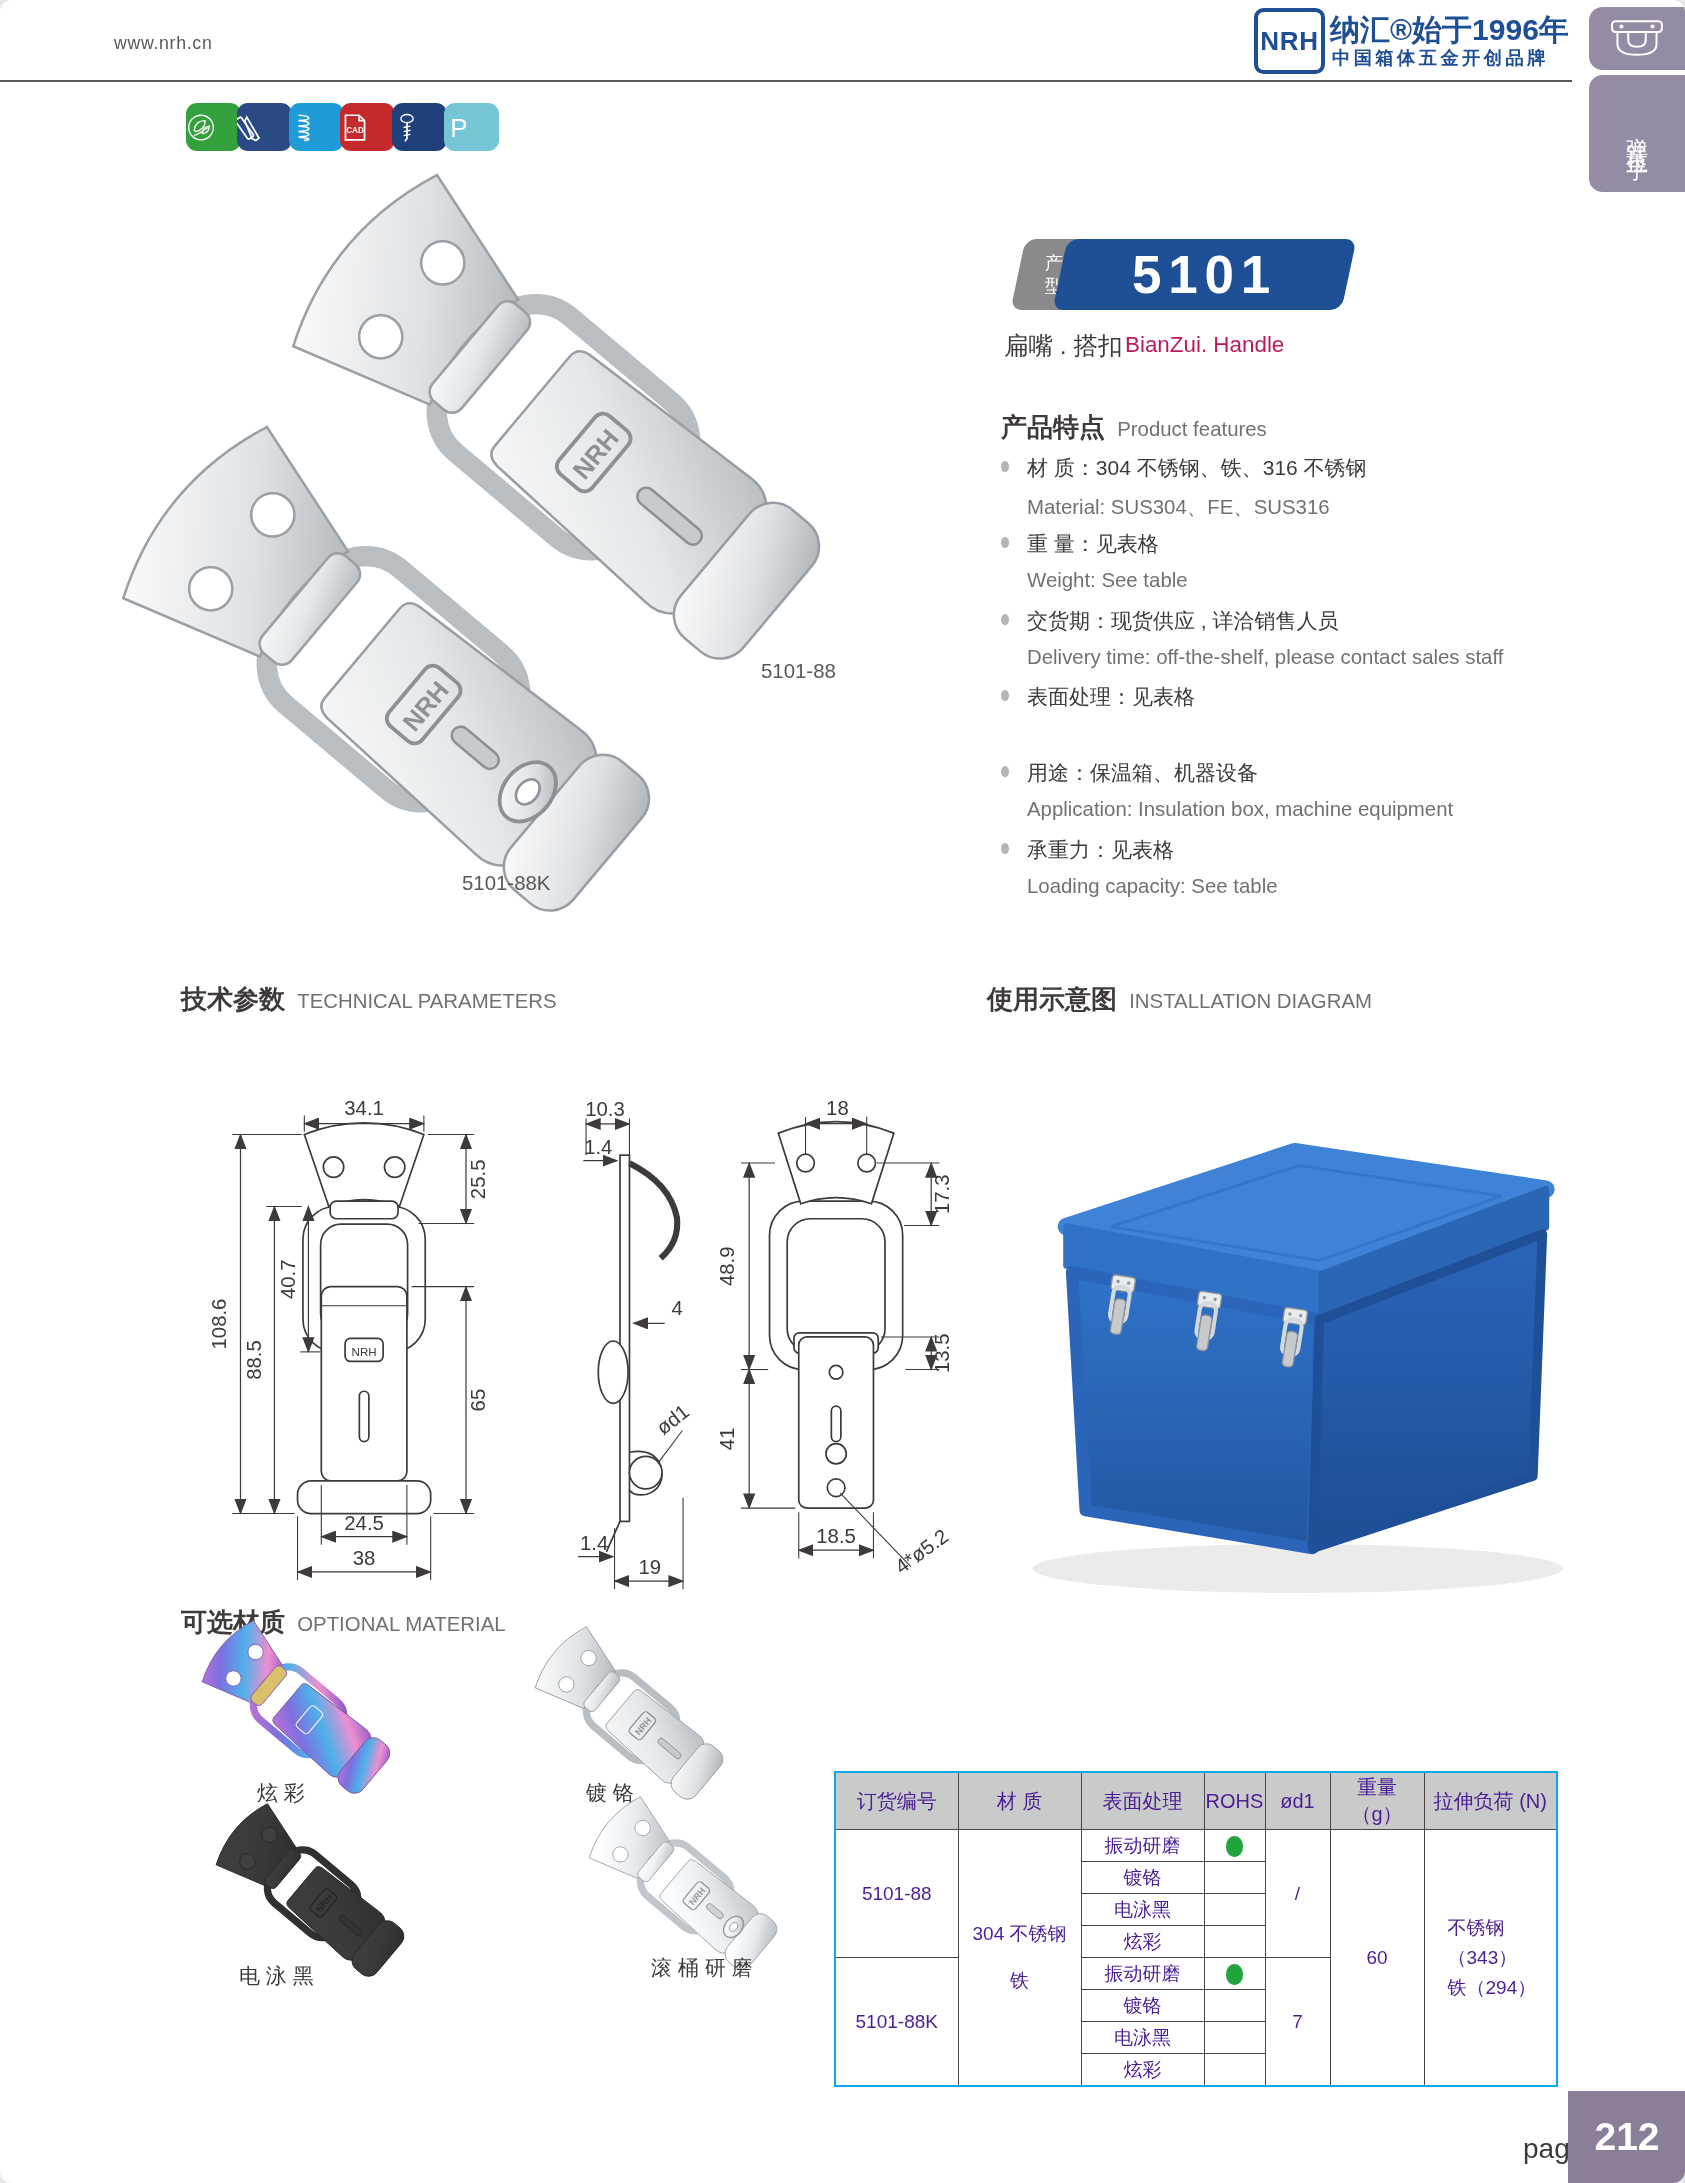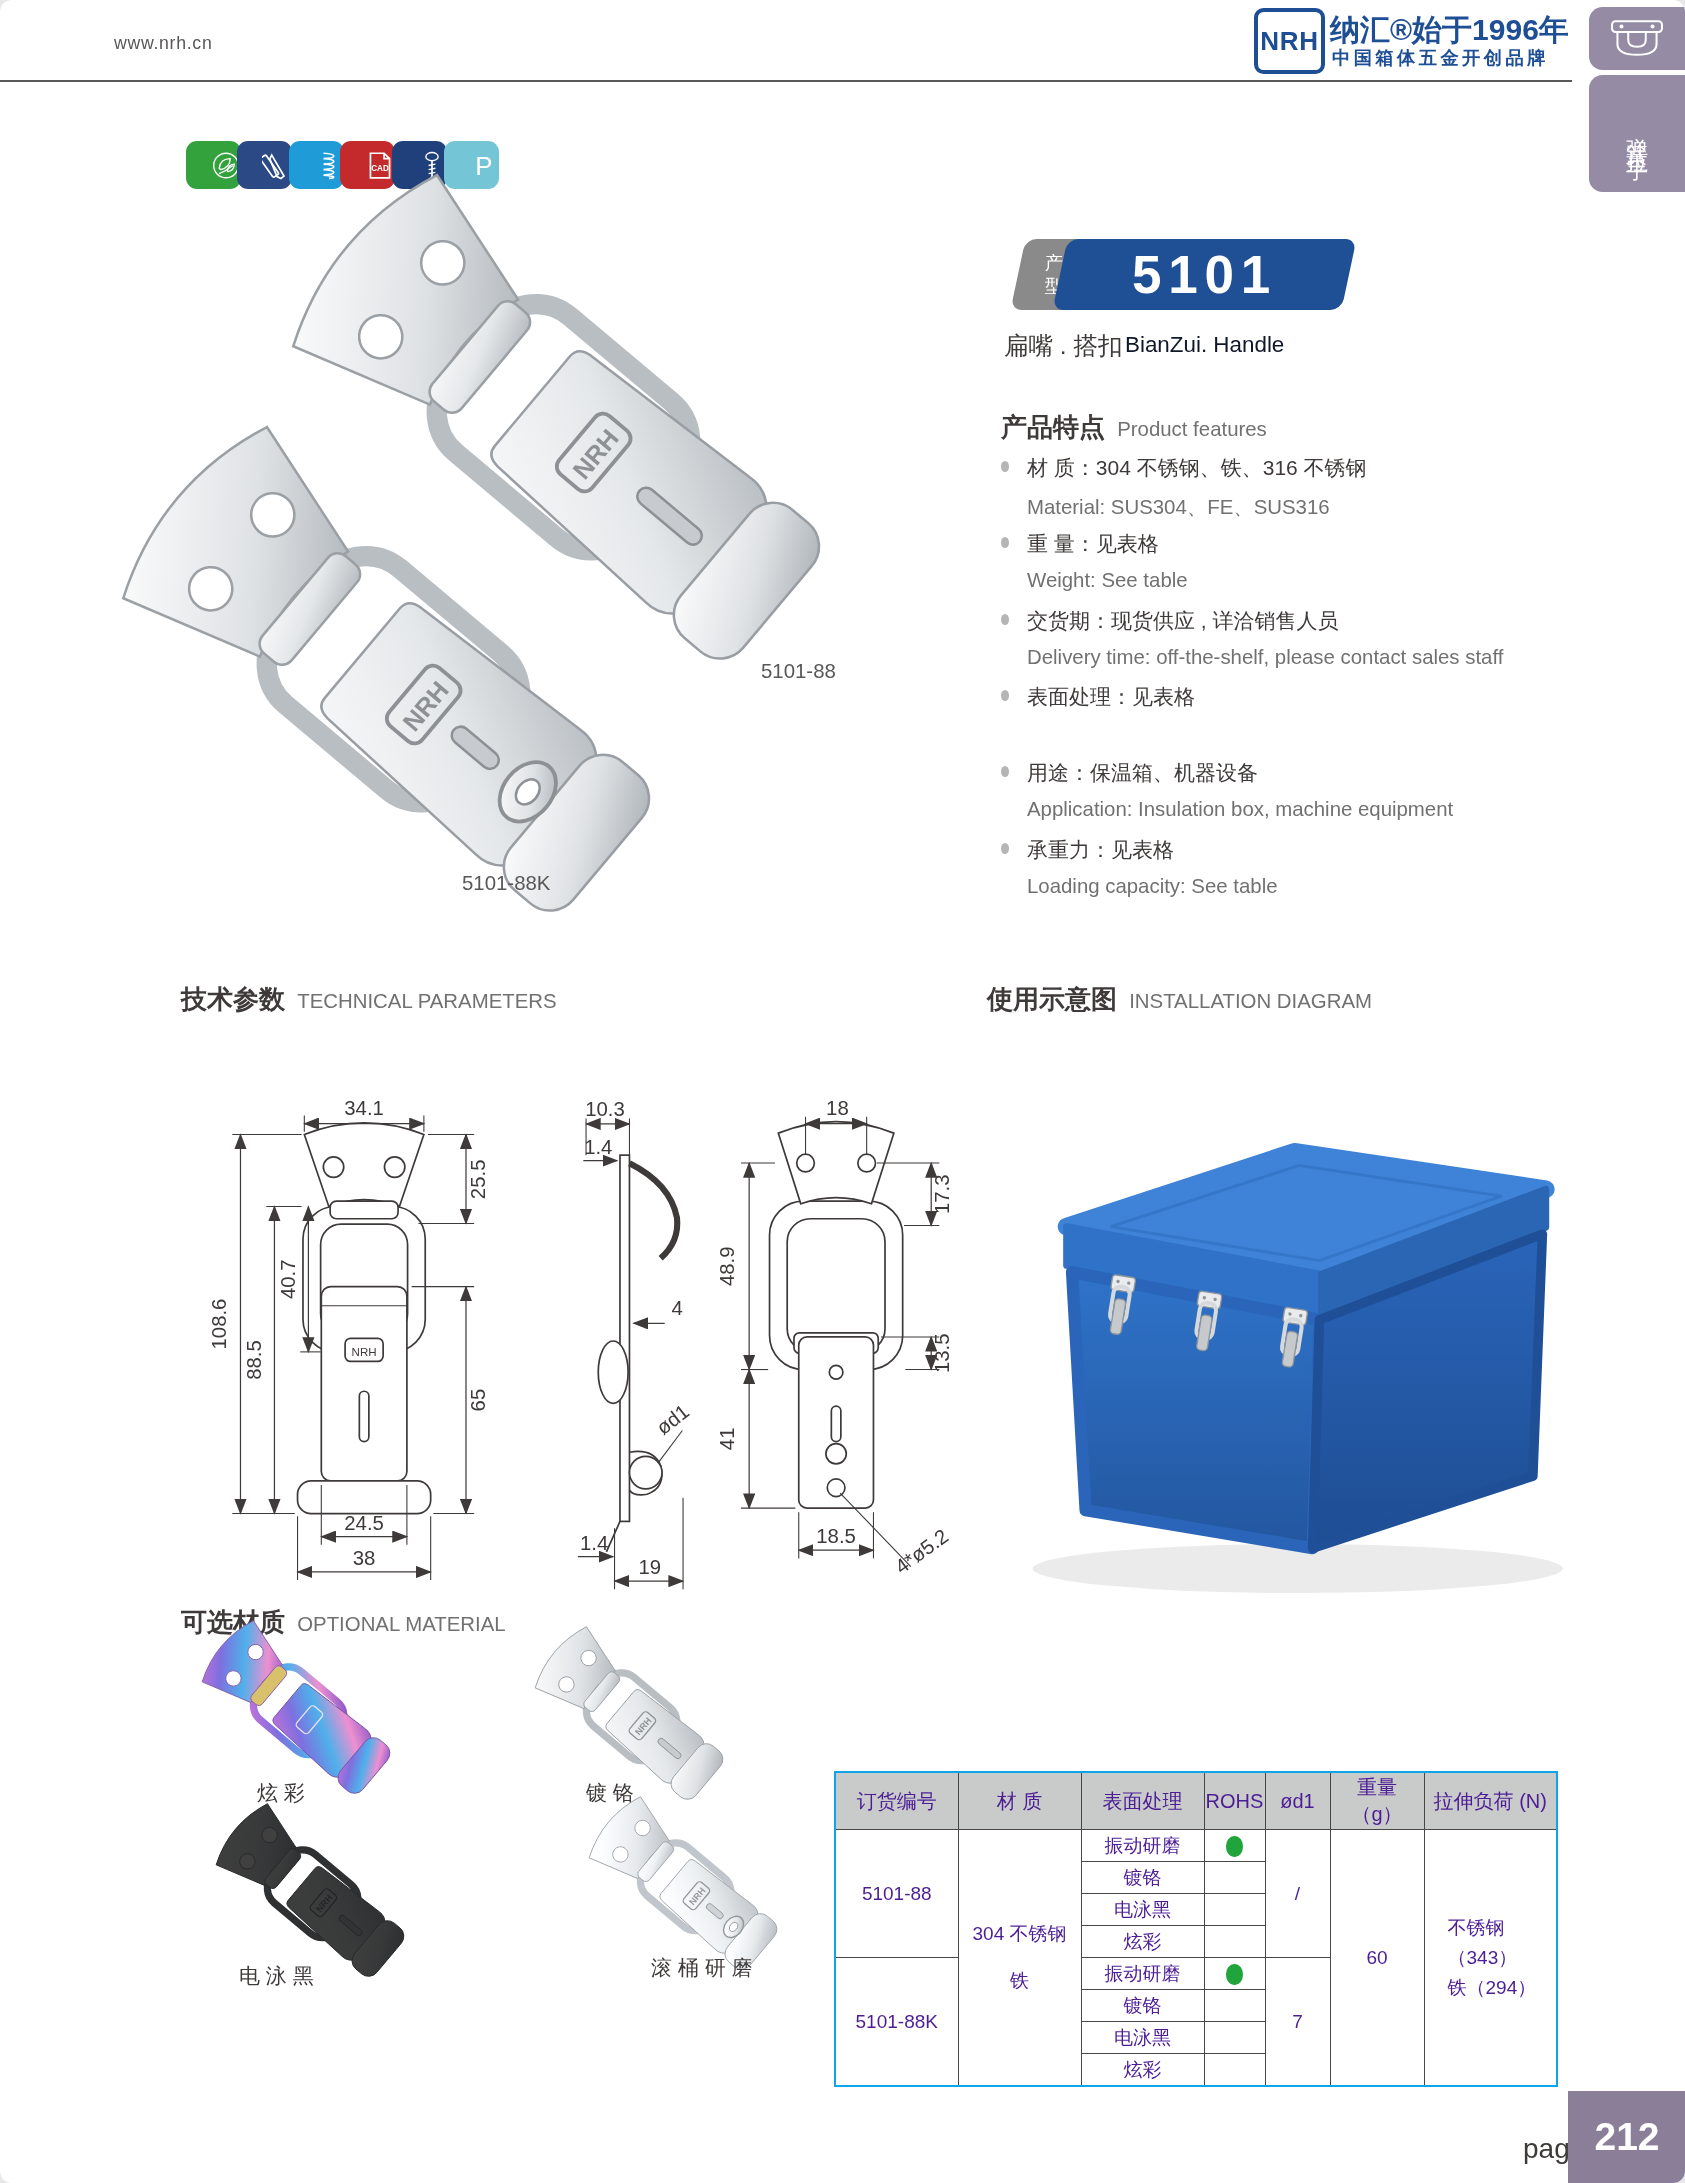--- a/index.html
+++ b/index.html
@@ -16,29 +16,29 @@
   .slogan1{left:1330px;top:9.5px;font-size:30px;font-weight:bold;color:#1e4e94;}
   .slogan2{left:1332px;top:45px;font-size:18.3px;font-weight:bold;color:#1e4e94;letter-spacing:3.4px;}
 
   
   .side-tab{left:1589px;width:96px;background:#958ba5;border-radius:13.6px 0 0 13.6px;}
   .tab1{top:6.8px;height:63px;display:flex;align-items:center;justify-content:center;}
   .tab2{top:75px;height:117px;display:flex;align-items:center;justify-content:center;}
   .tab2 .vtext{writing-mode:vertical-rl;color:#fff;font-size:22px;letter-spacing:6.8px;}
 
   
-  .badge{top:103px;width:55px;height:48px;border-radius:11px;display:flex;align-items:center;justify-content:flex-end;margin-top:38px;}
+  .badge{top:103px;width:55px;height:48px;border-radius:11px;display:flex;align-items:center;justify-content:flex-start;}
 
   
   .tag-gray{left:1018px;top:239px;width:90px;height:71px;background:#8a8a8a;border-radius:11px;transform:skewX(-12deg);}
   .tag-blue{left:1060px;top:239px;width:289px;height:71px;background:#1f5096;border-radius:11px;transform:skewX(-12deg);}
   .tag-gray .inner{transform:skewX(12deg);color:#fff;font-size:18.3px;line-height:23px;text-align:center;width:100%;margin-top:11.6px;}
   .tag-blue .inner{transform:skewX(12deg);color:#fff;font-size:53px;font-weight:bold;text-align:center;width:100%;line-height:71px;letter-spacing:6.8px;}
   .name-cn{left:1004px;top:329px;font-size:24.5px;color:#3e3a39;}
-  .name-en{left:1125px;top:332px;font-size:22.4px;color:#0f172a;}
+  .name-en{left:1125px;top:332px;font-size:22.4px;color:#be185d;}
 
   
   .feat-title{left:1001px;top:410px;}
   .h-cn{font-size:26px;font-weight:bold;color:#3e3a39;}
   .h-en{font-size:20.4px;color:#727171;margin-left:12.2px;font-weight:normal;}
   .feat-item{left:1001px;width:598px;}
   .feat-item .dot{position:absolute;left:0;top:6.8px;width:8.2px;height:11px;border-radius:50%;background:#b5b5b6;}
   .feat-item .cn{margin-left:26px;font-size:21px;color:#3e3a39;}
   .feat-item .en{margin-left:26px;font-size:20.4px;color:#727171;margin-top:11px;}
 

